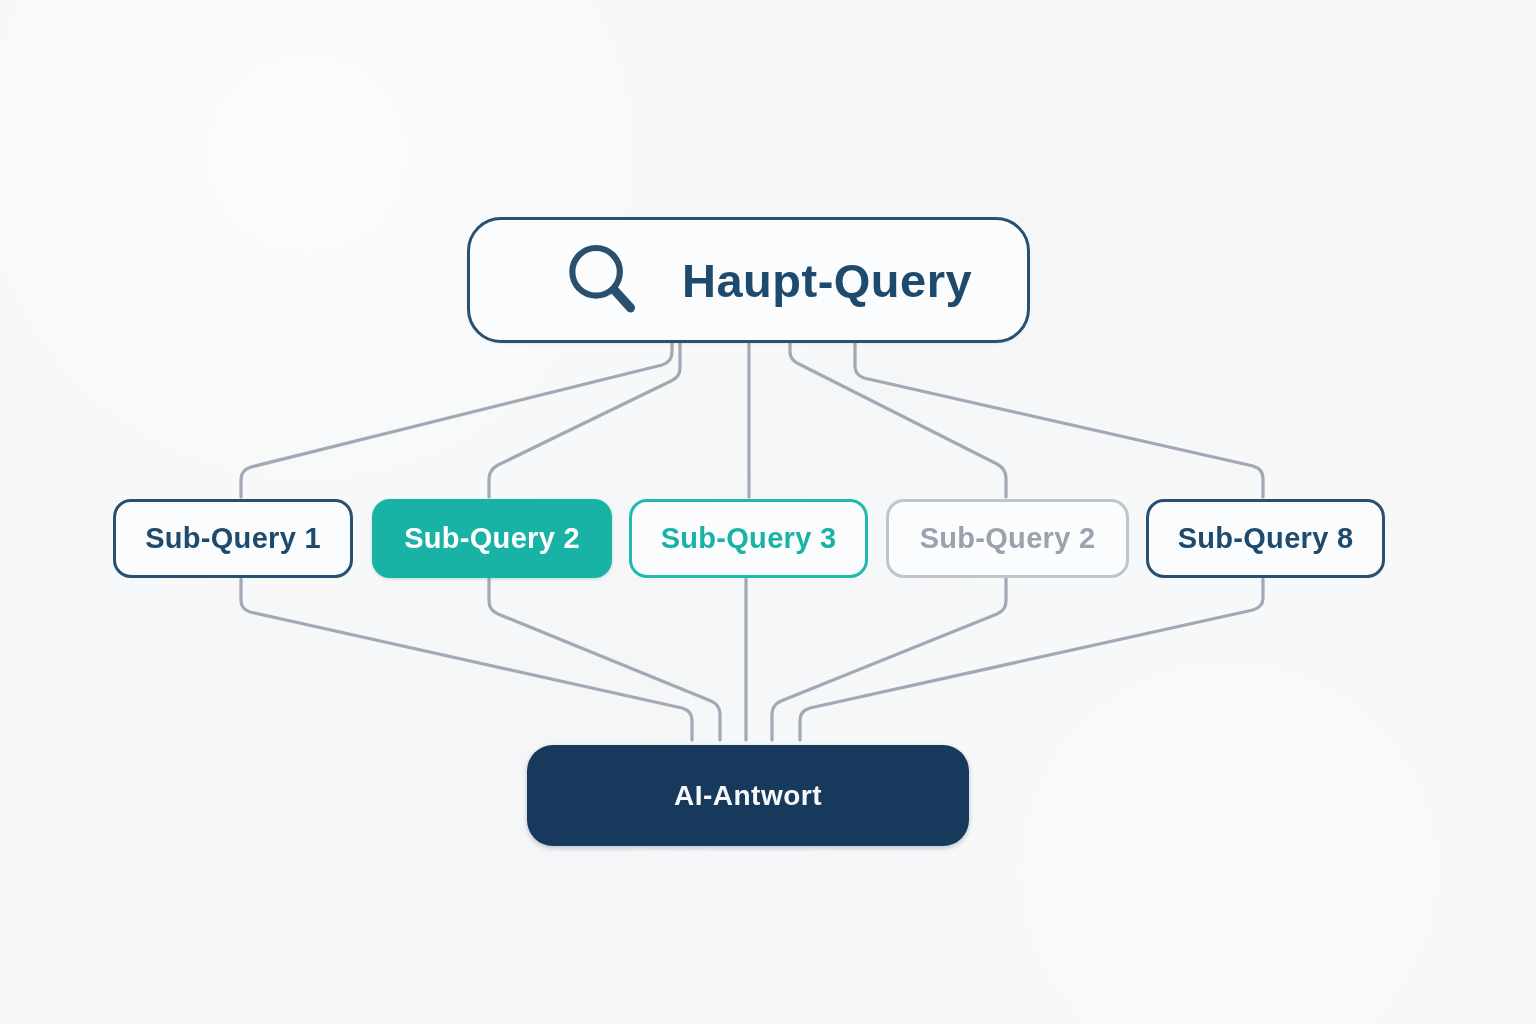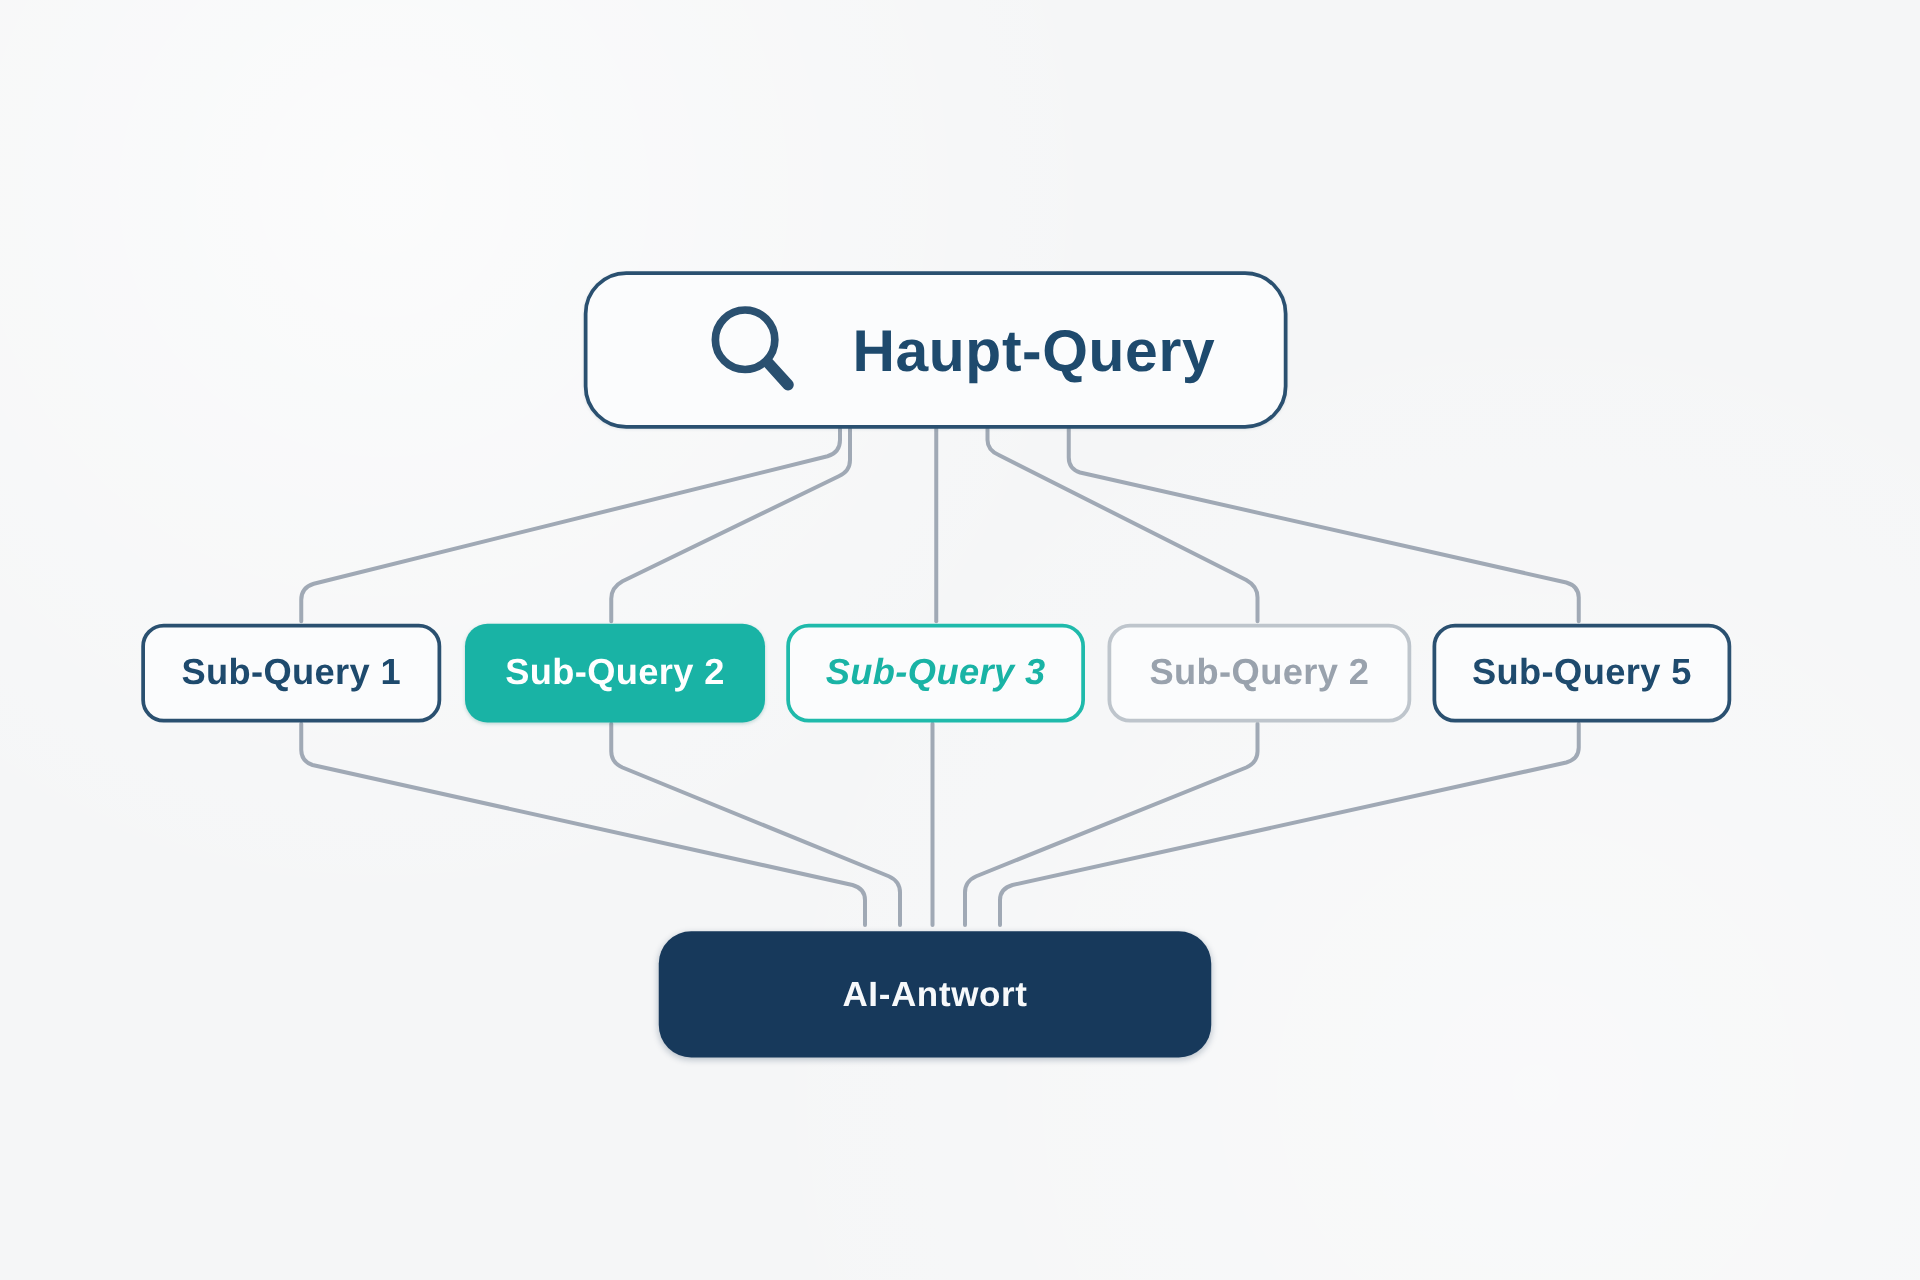--- a/index.html
+++ b/index.html
@@ -69,21 +69,20 @@
   }
   .filled-teal {
     background: var(--teal, #19b3a5);
     color: #ffffff;
     border: none;
     box-shadow: 0 1px 3px rgba(20,120,110,.25);
   }
   .outline-teal {
     border: 3px solid var(--teal-border, #1fbaab);
     color: var(--teal, #19b3a5);
-    font-style: italic;
   }
   .outline-gray {
     border: 3px solid var(--gray-border, #bec5cc);
     color: var(--gray-text, #99a2ad);
   }
 
   
   .answer {
     left: 527px; top: 745px; width: 442px; height: 101px;
     background: var(--answer-bg, #17395b);
@@ -127,18 +126,18 @@
 <div class="node sub sub-2 filled-teal">
   <span>Sub-Query 2</span>
 </div>
 <div class="node sub sub-3 outline-teal">
   <span>Sub-Query 3</span>
 </div>
 <div class="node sub sub-4 outline-gray">
   <span>Sub-Query 2</span>
 </div>
 <div class="node sub sub-5 outline-navy">
-  <span>Sub-Query 5</span>
+  <span>Sub-Query 8</span>
 </div>
 
 <div class="node answer">
   <span>AI-Antwort</span>
 </div>
 
 </body></html>

